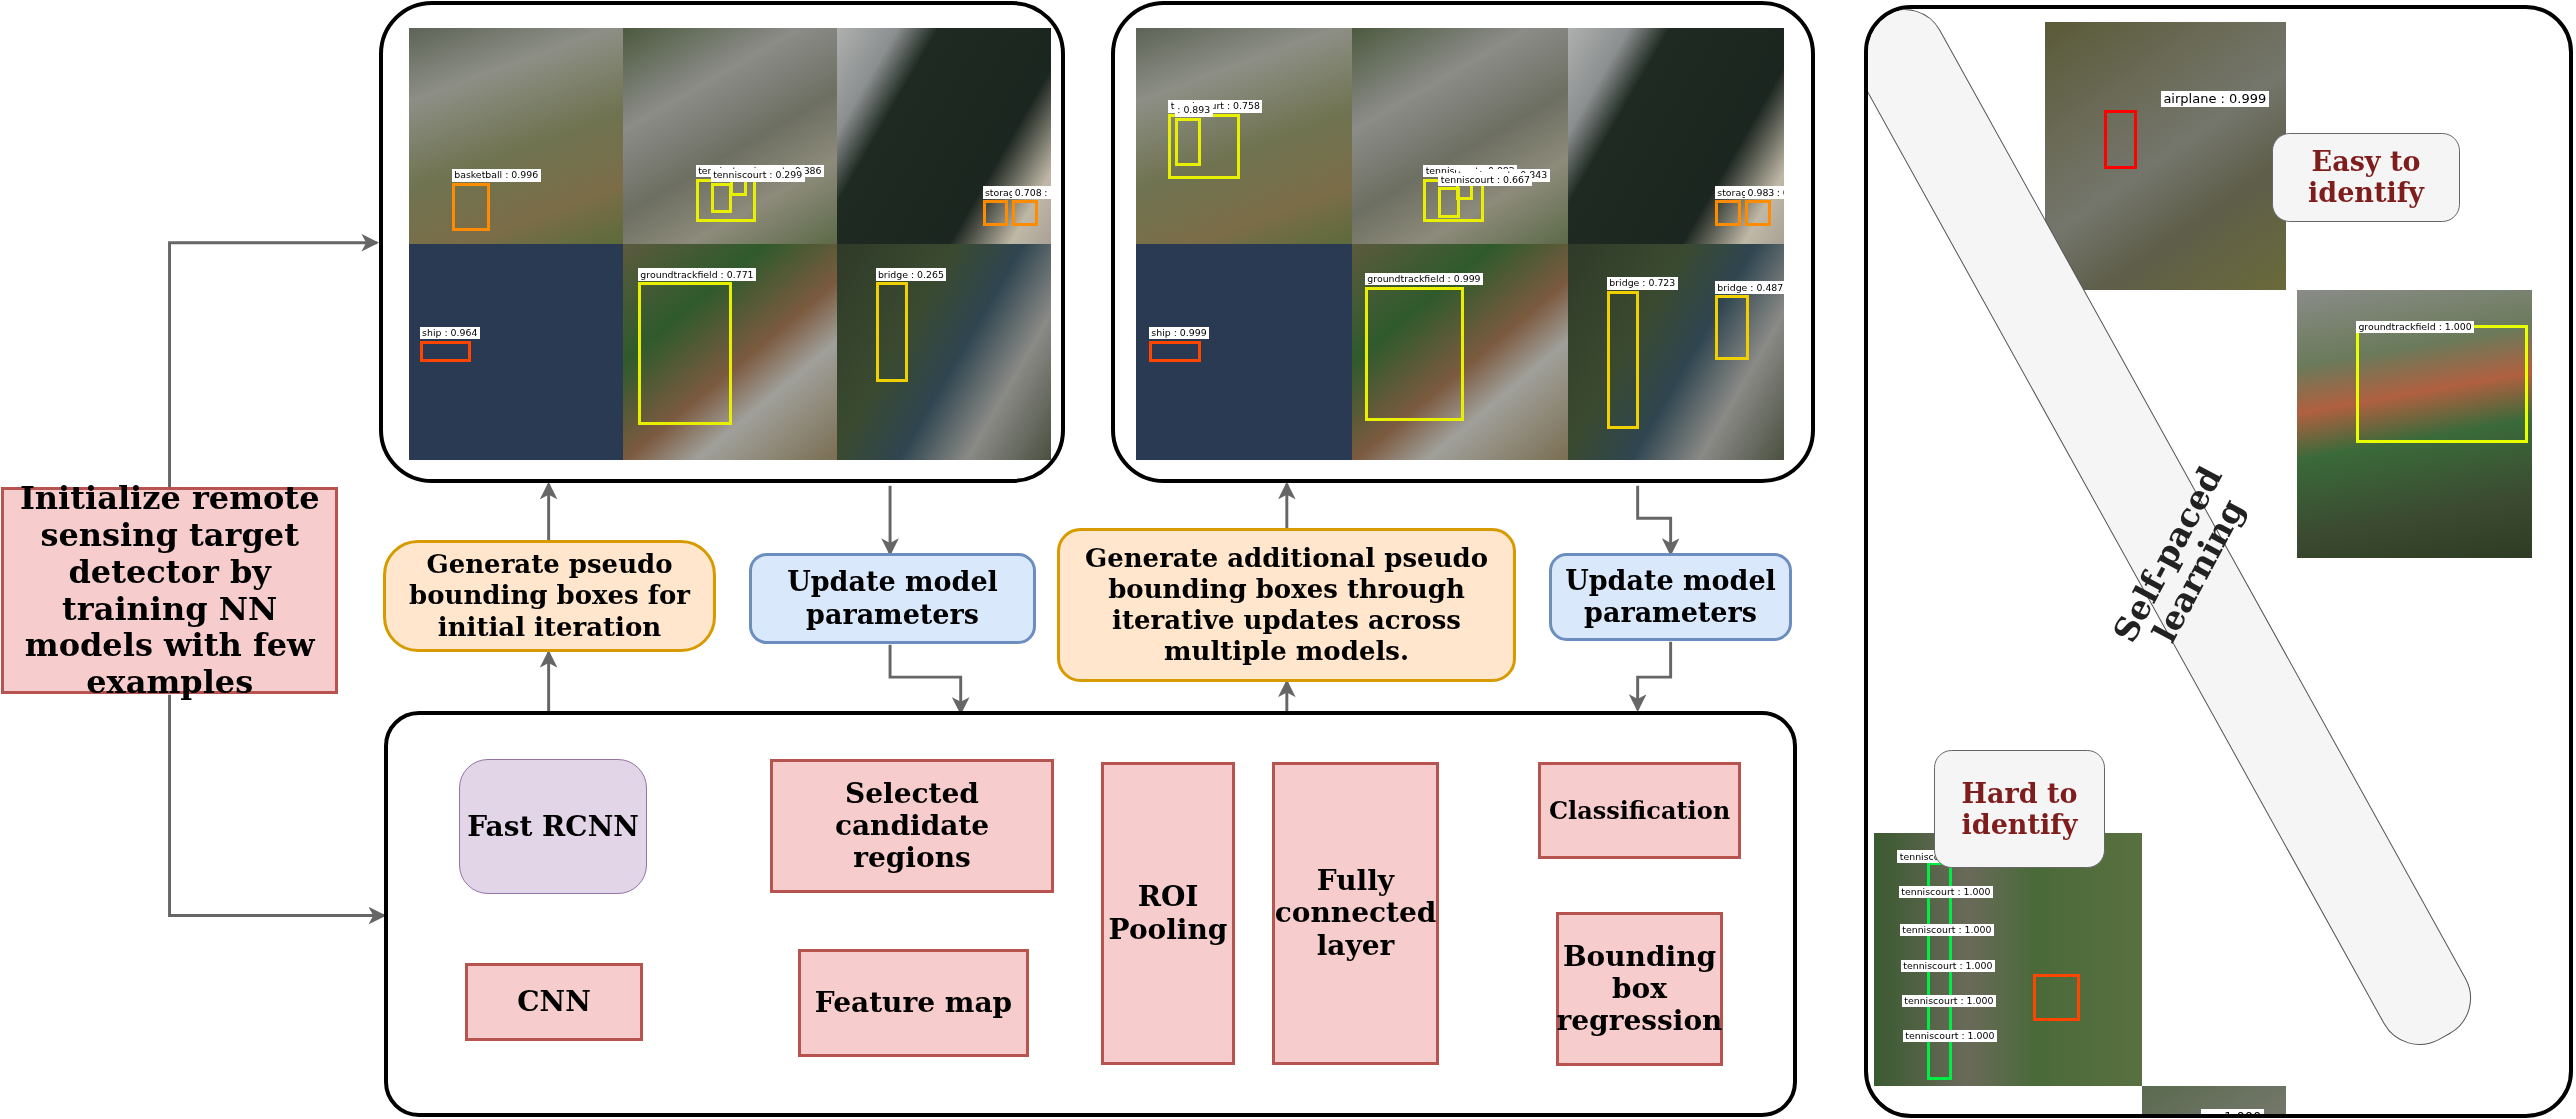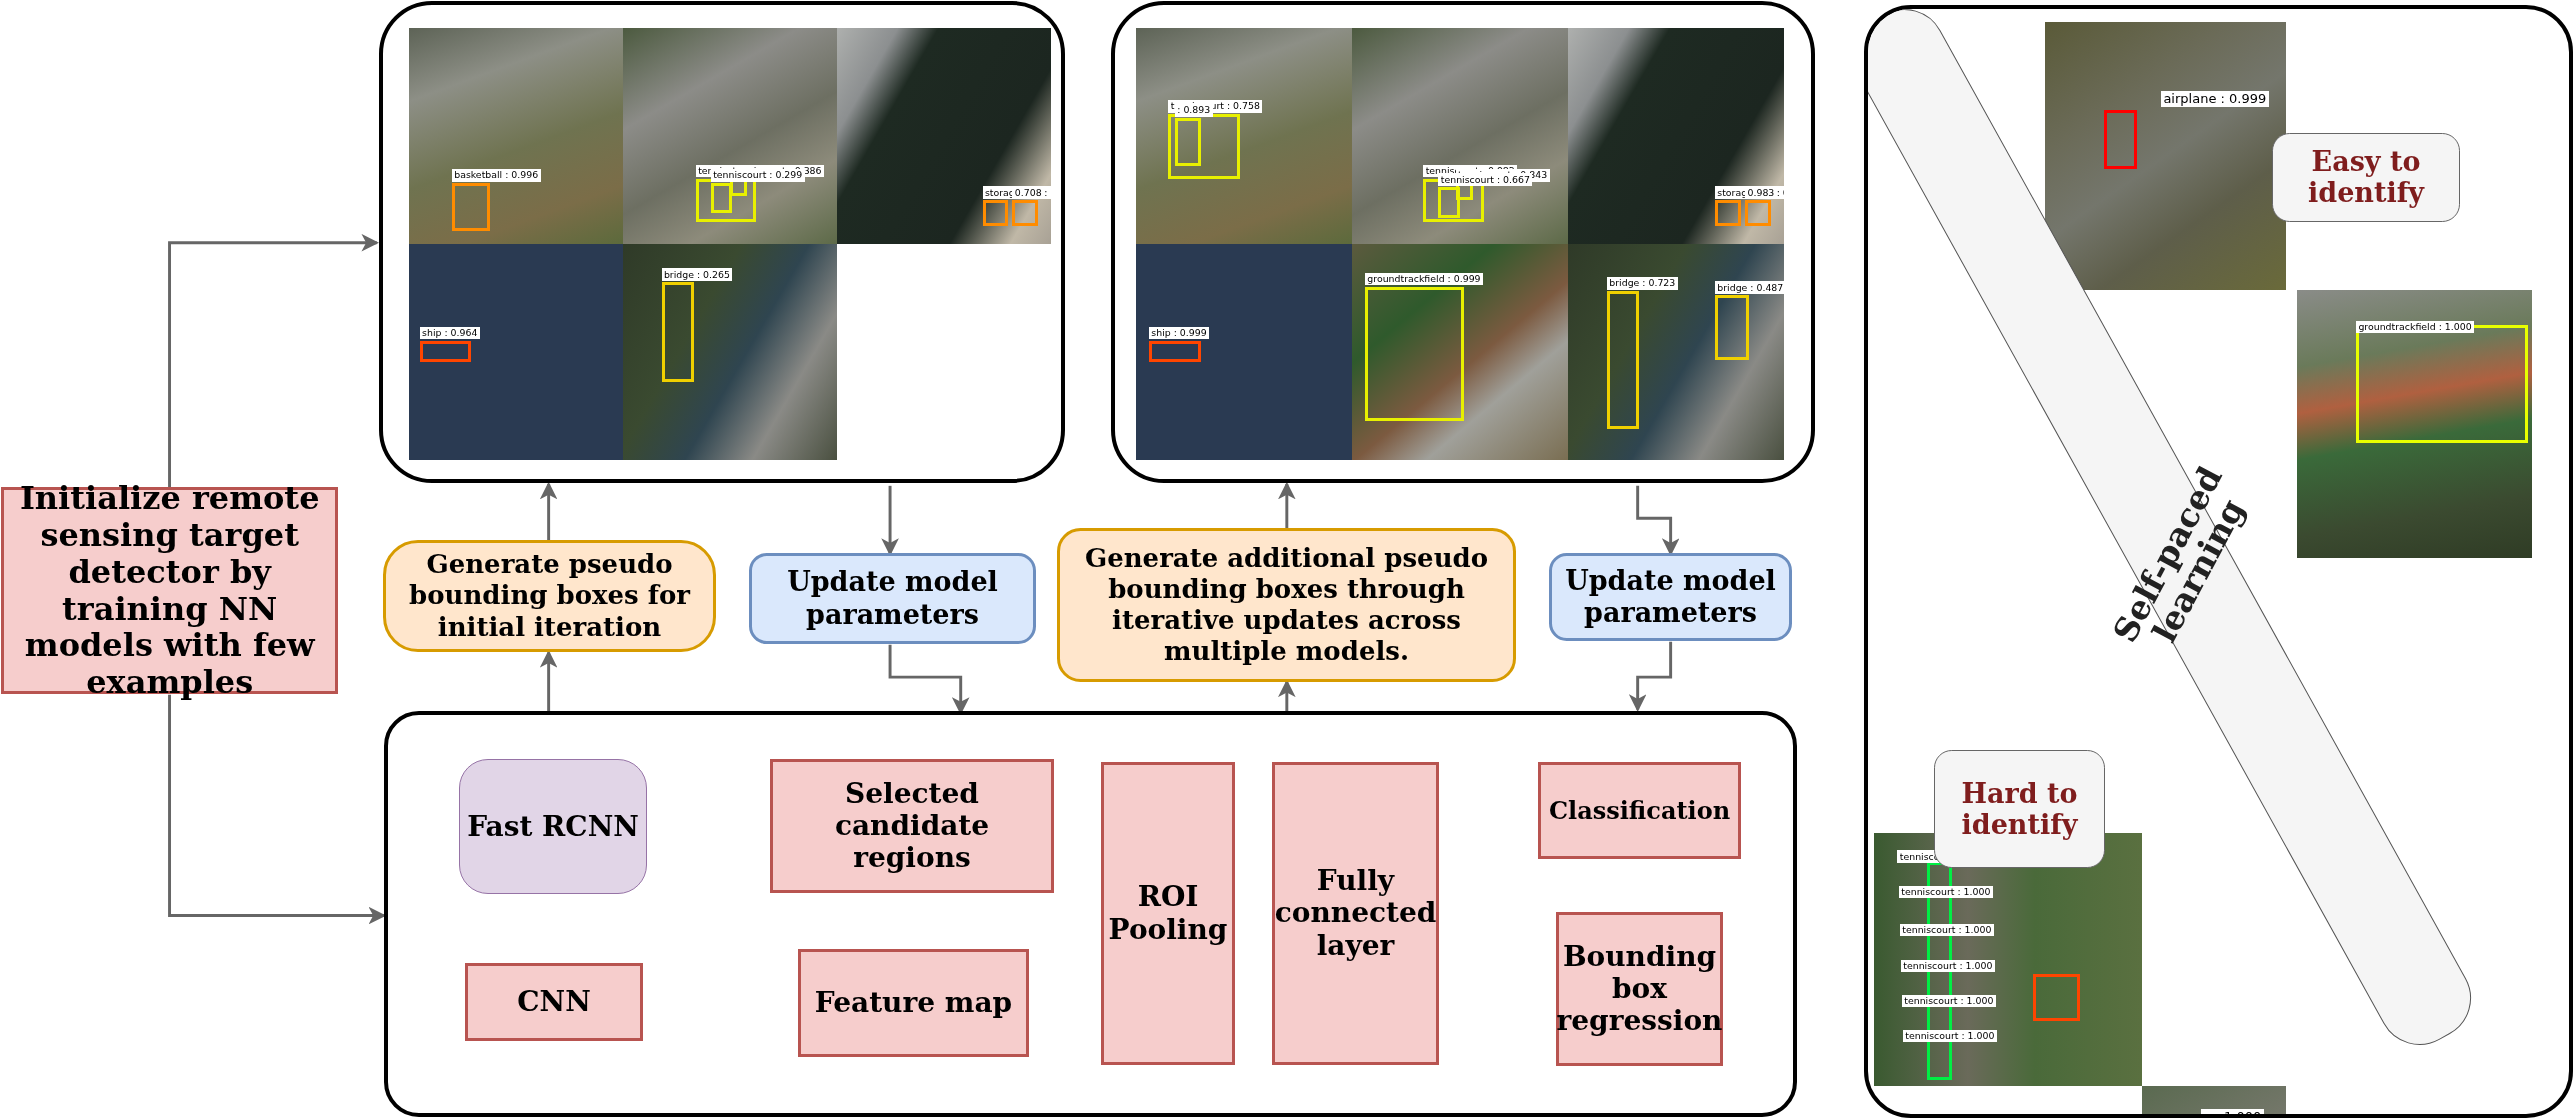--- a/index.html
+++ b/index.html
@@ -104,20 +104,24 @@
       <div class="tile t-harbor">
         <div class="det" style="left: 68%; top: 80%; width: 12%; height: 12%; border-color: rgb(255, 140, 0);"></div>
         <div class="dlabel" style="left: 68%; top: calc(80% - 14px);">storagetank : 0.653</div>
         <div class="det" style="left: 82%; top: 80%; width: 12%; height: 12%; border-color: rgb(255, 140, 0);"></div>
         <div class="dlabel" style="left: 82%; top: calc(80% - 14px);">0.708</div>
       </div>
       <div class="tile t-water">
         <div class="det" style="left: 5%; top: 45%; width: 24%; height: 10%; border-color: rgb(255, 69, 0);"></div>
         <div class="dlabel" style="left: 5%; top: calc(45% - 14px);">ship : 0.964</div>
       </div>
+      <div class="tile t-field">
+        <div class="det" style="left: 7%; top: 18%; width: 44%; height: 66%; border-color: rgb(232, 240, 0);"></div>
+        <div class="dlabel" style="left: 7%; top: calc(18% - 14px);">groundtrackfield : 0.771</div>
+      </div>
       <div class="tile t-bridge">
         <div class="det" style="left: 18%; top: 18%; width: 15%; height: 46%; border-color: rgb(240, 208, 0);"></div>
         <div class="dlabel" style="left: 18%; top: calc(18% - 14px);">bridge : 0.265</div>
       </div>
     </div>
 </div>
 
 <div class="abs frame" style="left:1111px;top:1.2px;width:704px;height:482px;">
   <div class="abs grid6" id="grid-iterative" style="left:21px;top:22.4px;width:648px;height:432px;">
       <div class="tile t-park">

